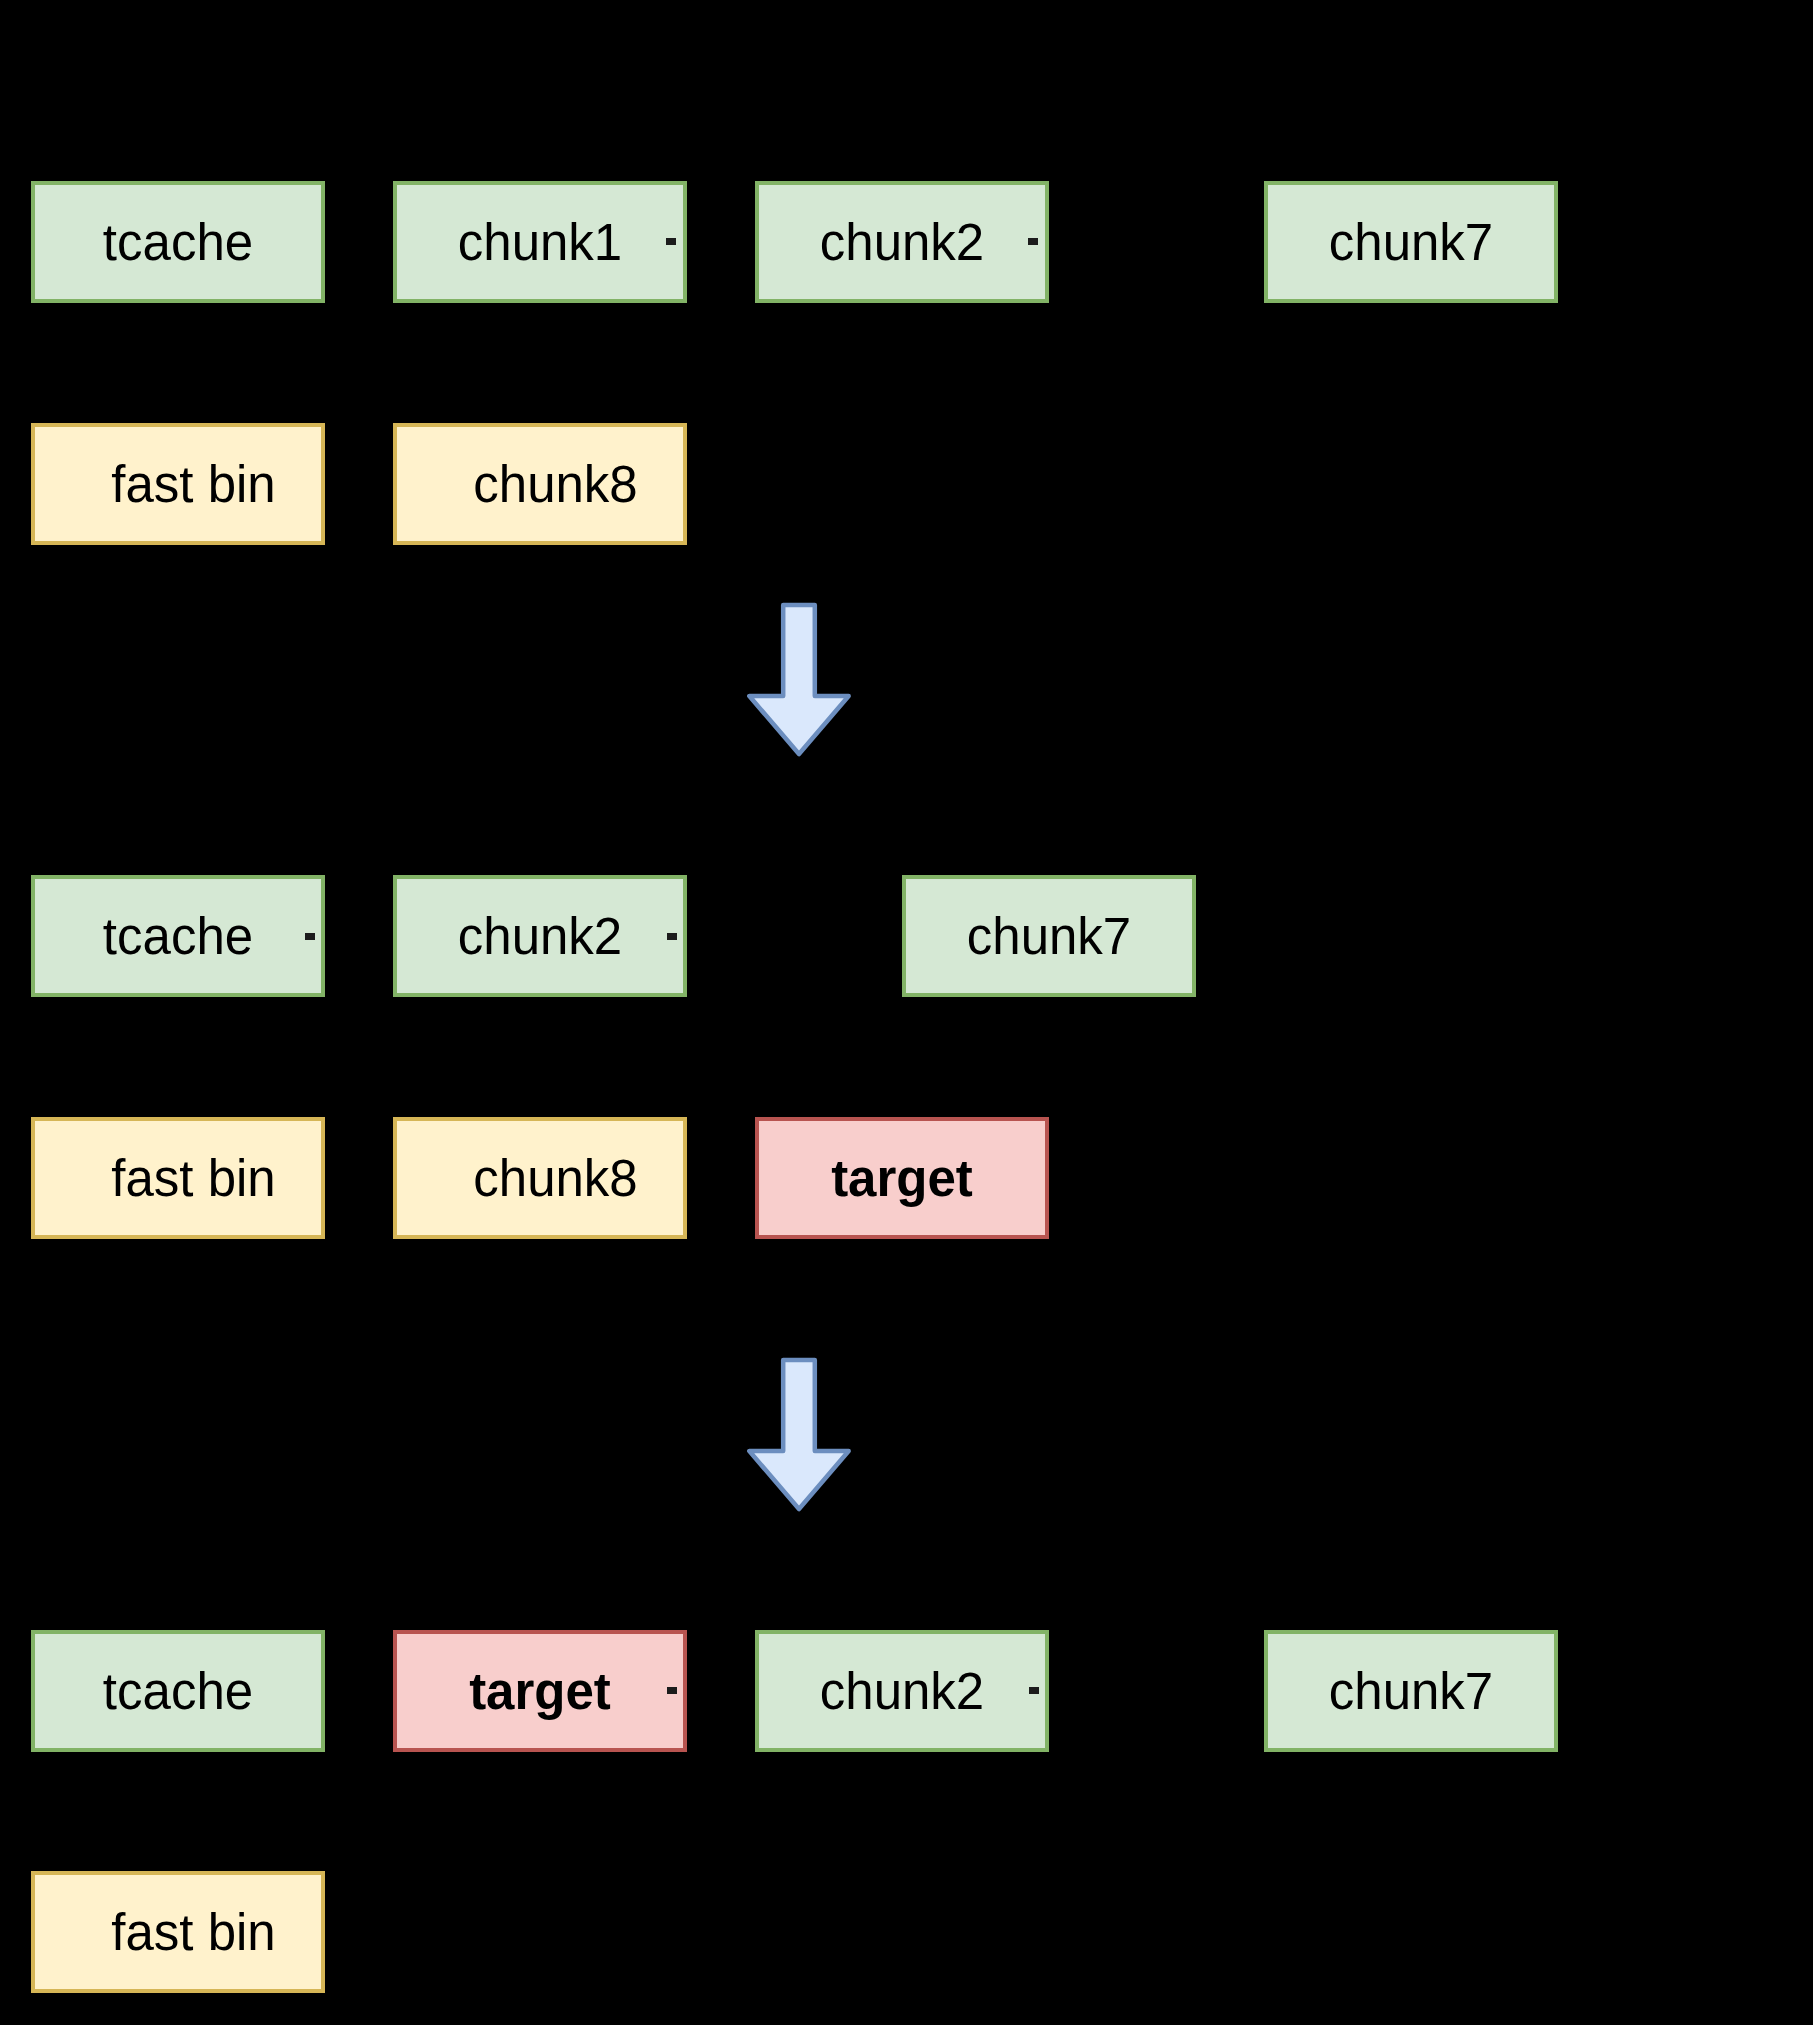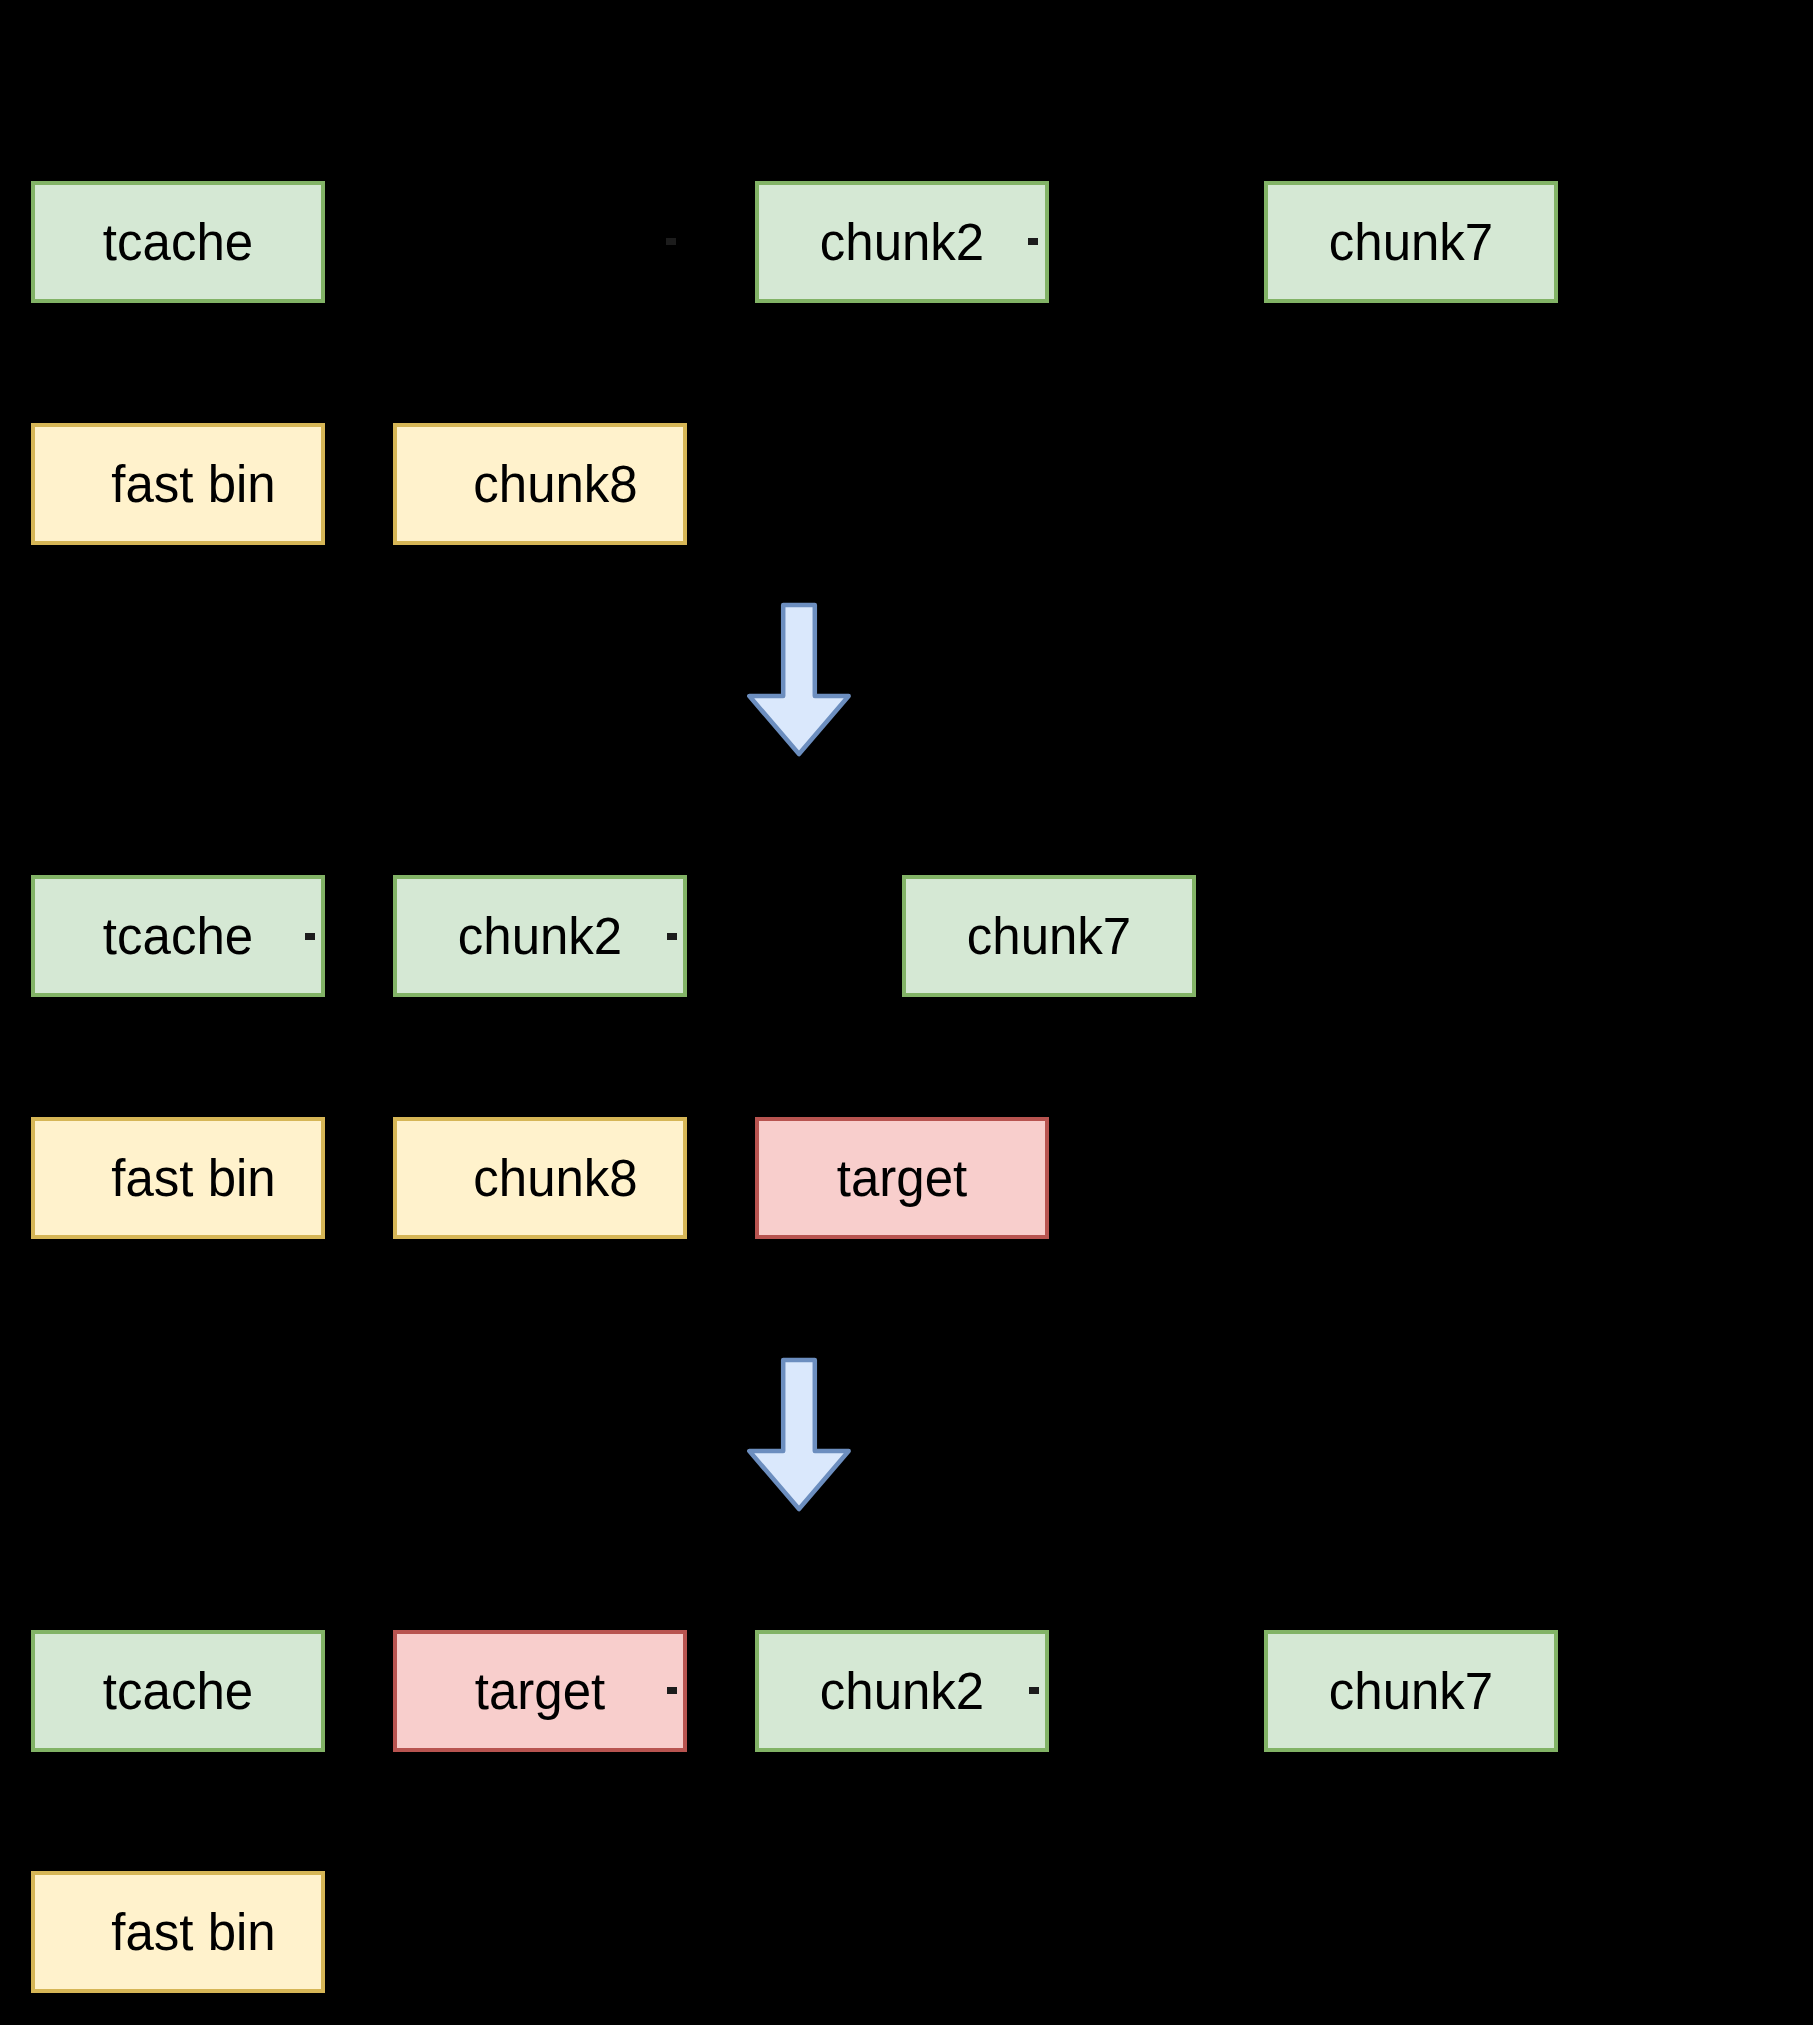--- a/index.html
+++ b/index.html
@@ -23,39 +23,40 @@
     border: 4.5px solid #000;
     display: flex;
     align-items: center;
     justify-content: center;
     font-size: 51px;
     color: #000000;
     white-space: nowrap;
   }
   .green  { background: #d5e8d4; border-color: #82b366; }
   .yellow { background: #fff2cc; border-color: #d6b656; padding-left: 31px; }
-  .red    { background: #f8cecc; border-color: #b85450; }
+  .red    { background: #f8cecc; border-color: #b85450; font-weight: bold; }
   .arrow {
     position: absolute;
     width: 106px;
     height: 155px;
   }
   .stub {
     position: absolute;
     width: 9.8px;
     height: 6.8px;
     background: #1c1c1c;
   }
 </style>
 </head>
 <body>
 
 <div class="canvas">
 
   <div class="box green" style="left:31px;   top:181px;">tcache</div>
+  <div class="box green" style="left:393px;  top:181px;">chunk1</div>
   <div class="box green" style="left:755px; top:181px;">chunk2</div>
   <div class="box green" style="left:1264px; top:181px;">chunk7</div>
 
   <div class="box yellow" style="left:31px;   top:423px;">fast bin</div>
   <div class="box yellow" style="left:393px;  top:423px;">chunk8</div>
 
   <svg class="arrow" style="left:746px; top:602px;" viewBox="0 0 140 206">
     <path d="M49 4 L91 4 L91 125 L136 125 L70 202 L4 125 L49 125 Z" fill="#dae8fc" stroke="#6c8ebf" stroke-width="6" stroke-linejoin="round"></path>
   </svg>
 

